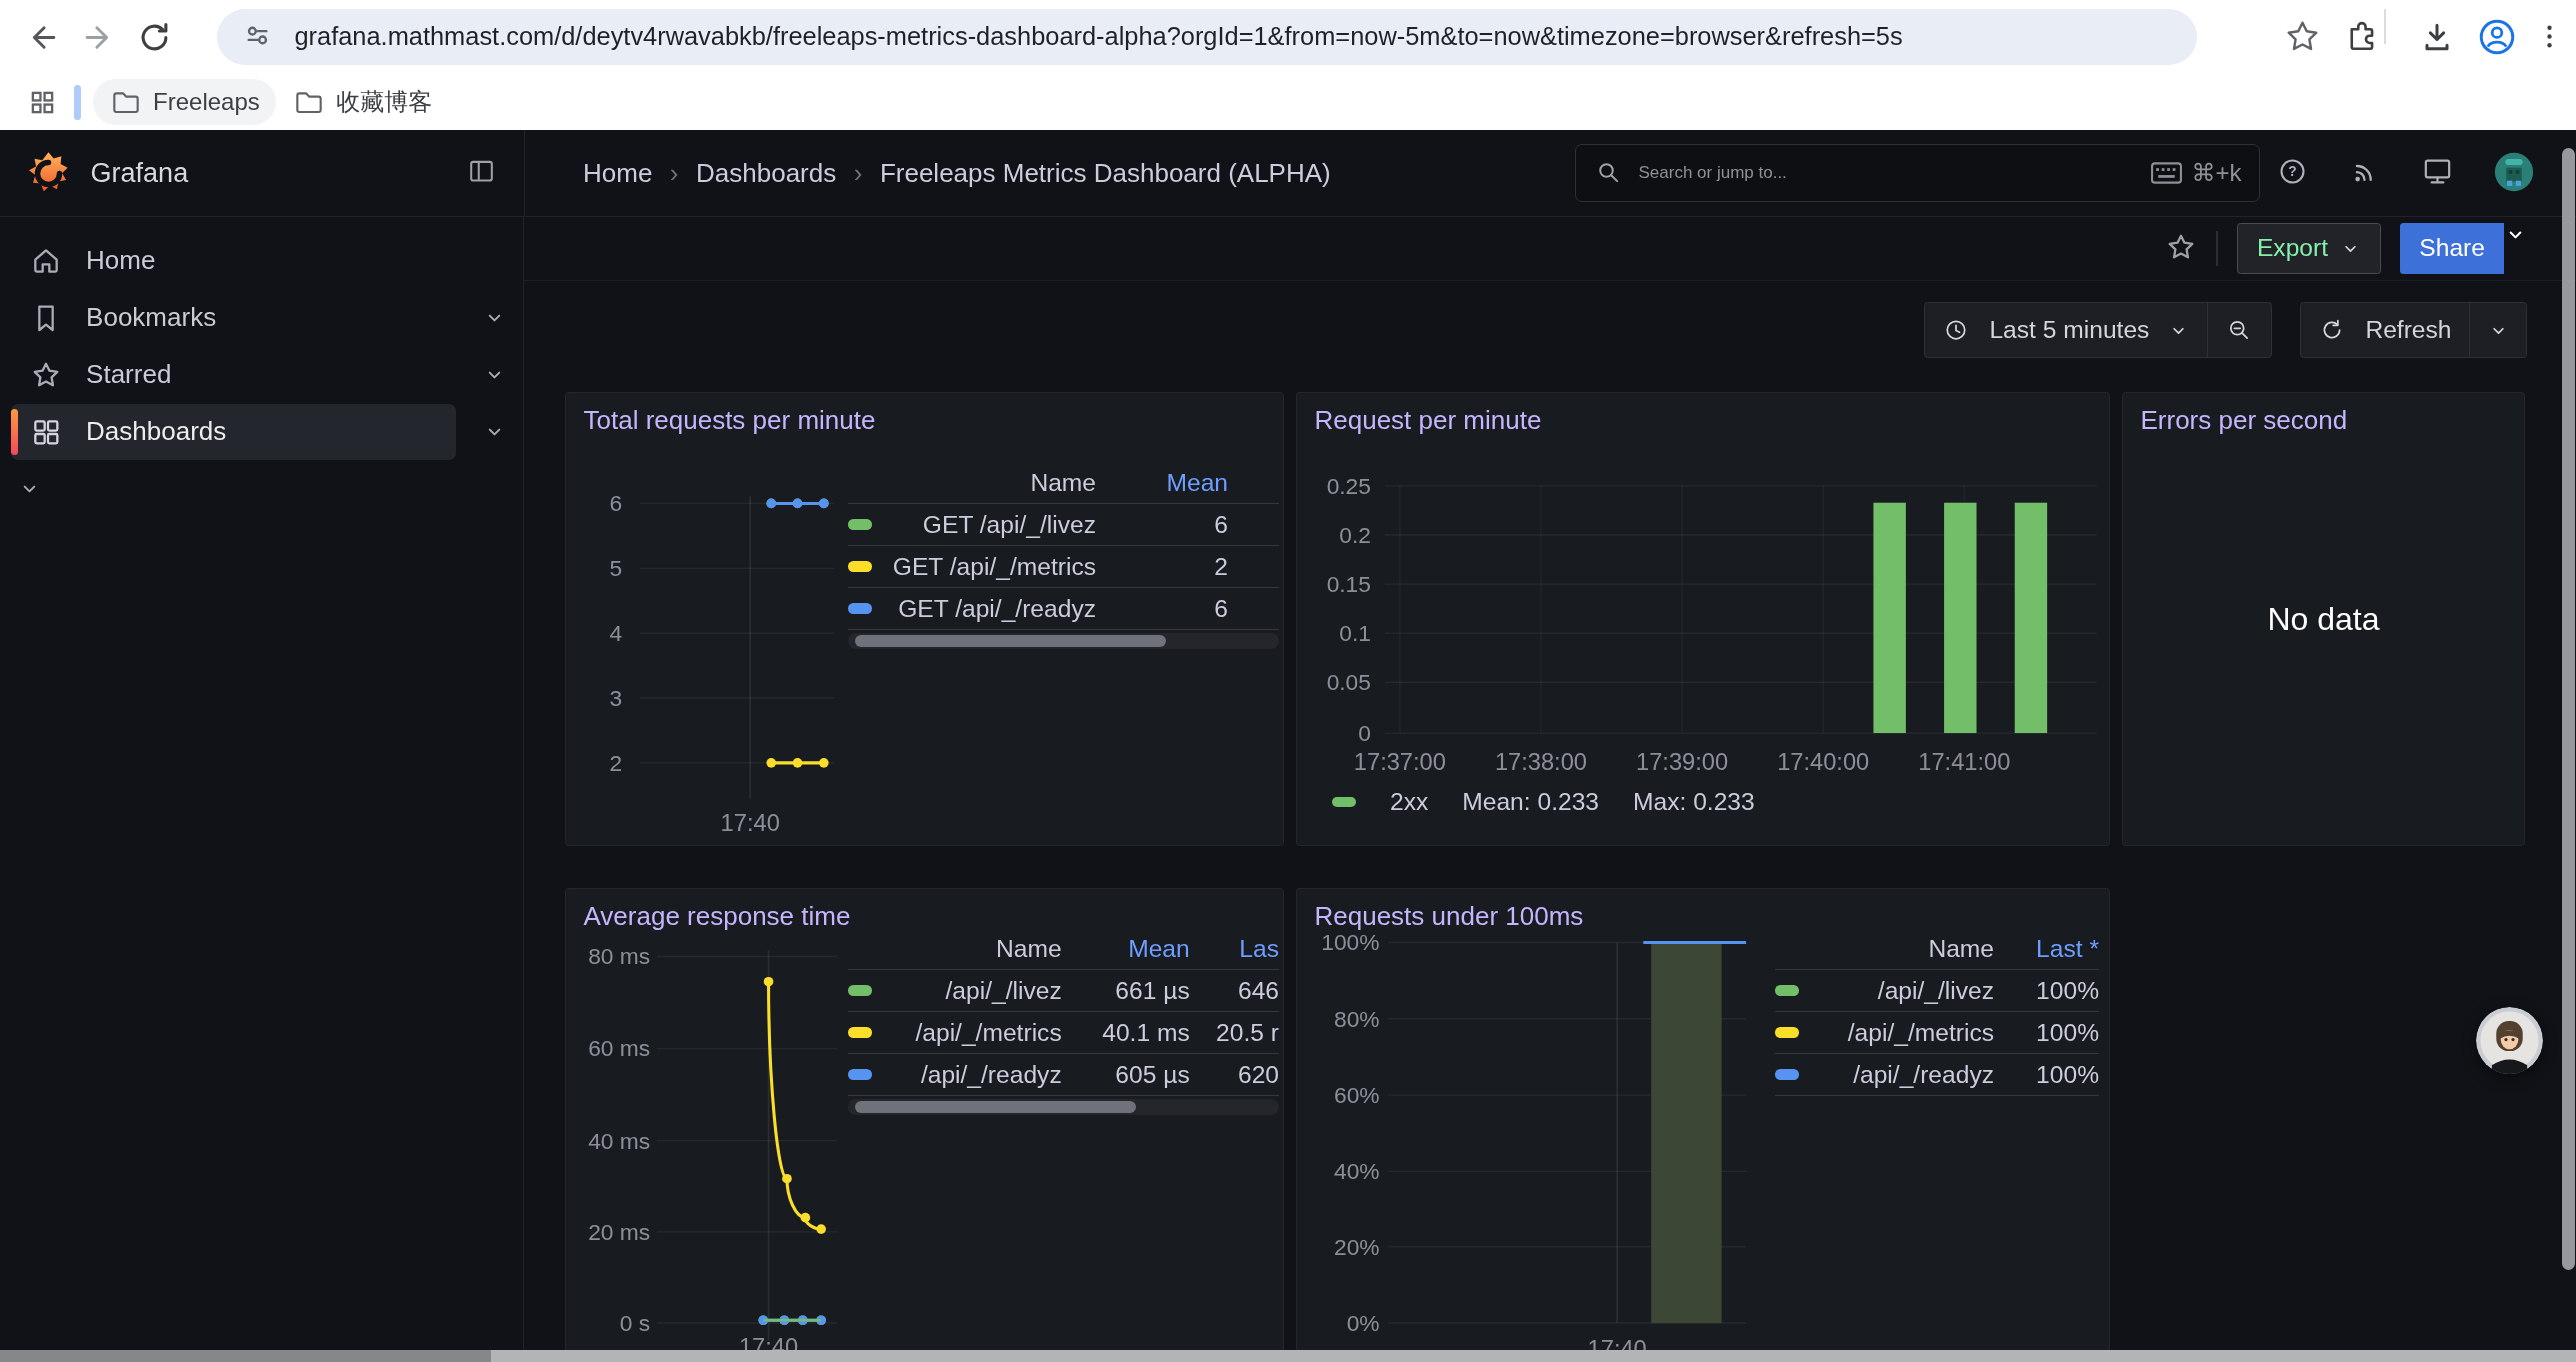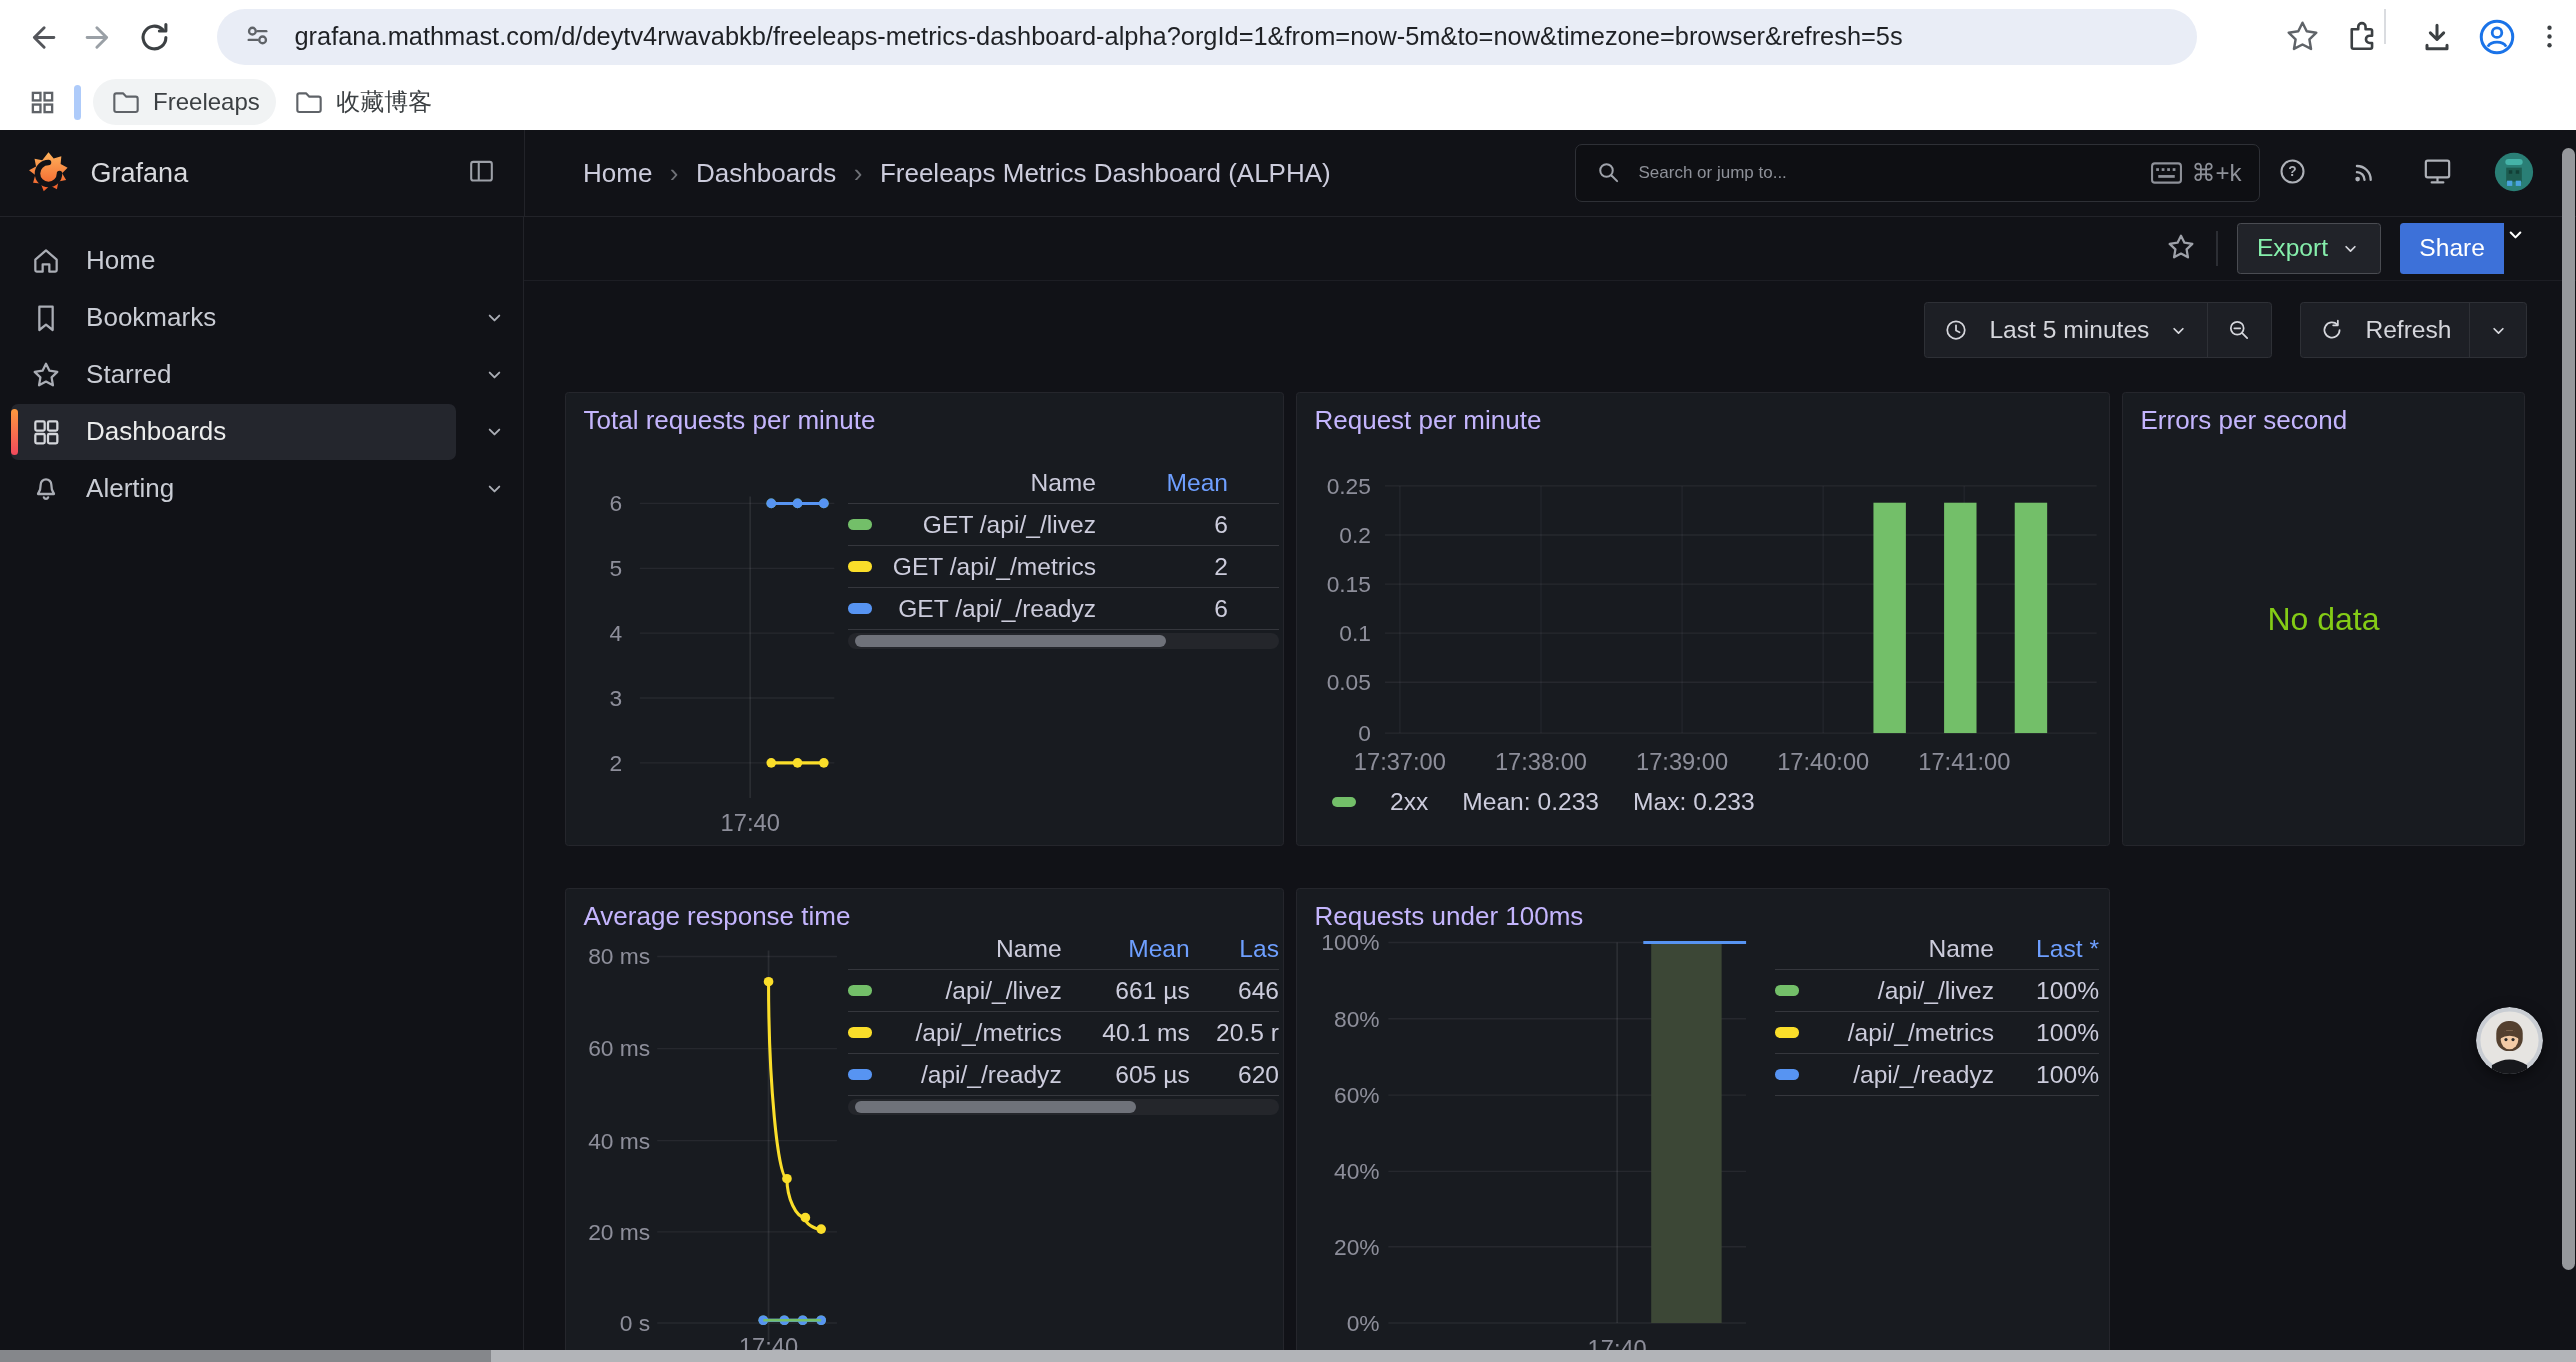--- a/index.html
+++ b/index.html
@@ -55,21 +55,21 @@
   .tgroup{display:flex;border:0.9px solid #2e3036;background:#1d1f25;border-radius:3.5px;overflow:hidden;}
   .tbtn{display:flex;align-items:center;gap:19px;height:54px;padding:0 17.5px;font-size:24.6px;color:#d5d6dc;}
   .tbtn + .tbtn{border-left:0.9px solid #2e3036;}
   
   .panel{position:absolute;background:#181b20;border:0.9px solid #25262c;border-radius:3.5px;box-sizing:border-box;overflow:hidden;}
   .p-title{position:absolute;left:17.5px;top:12.3px;font-size:26px;font-weight:500;color:#c4b5fd;}
   .chart{position:absolute;left:0;top:0;}
   .ax{fill:rgba(204,204,220,0.65);font-size:26px;font-family:"Liberation Sans",sans-serif;}
   .ax2{fill:rgba(204,204,220,0.65);font-size:27px;font-family:"Liberation Sans",sans-serif;}
   .nodata{position:absolute;left:0;top:0;width:100%;height:100%;display:flex;align-items:center;justify-content:center;
-          font-size:32px;color:#84cc16;}
+          font-size:32px;color:#ffffff;}
   .gtable{position:absolute;font-size:24.6px;}
   .gt-head,.gt-row{display:flex;align-items:center;height:41px;}
   .gt-head{height:40px;color:#6e9fff;font-weight:500;border-bottom:0.9px solid rgba(204,204,220,0.16);}
   .gt-row{border-bottom:0.9px solid rgba(204,204,220,0.16);}
   .sw{width:24px;height:10.5px;border-radius:5.3px;flex:0 0 auto;margin-right:15px;}
   .gt-name{flex:1;color:#ccccdc;white-space:nowrap;overflow:hidden;text-align:right;}
   .gt-val{text-align:right;color:#ccccdc;white-space:nowrap;overflow:hidden;}
   .gt-spacer{width:39px;flex:0 0 auto;}
   .tbl-scroll{position:absolute;height:16px;background:#24262b;border-radius:8px;}
   .tbl-thumb{position:absolute;top:1.8px;height:12.3px;background:#6f727a;border-radius:6.1px;}
@@ -314,27 +314,20 @@
             </svg>
           <span class="lbl">Dashboards</span>
         </div>
         <div class="s-chev">
           <svg width="23" height="23" viewBox="0 0 24 24">
               <polyline points="7,10 12,15 17,10" fill="none" stroke="#aaadb5" stroke-width="2" stroke-linecap="round" stroke-linejoin="round"></polyline>
             </svg>
         </div>
       </div>
       <div class="s-row">
-        <div class="s-item">
-          <svg width="32" height="32" viewBox="0 0 24 24">
-              <path d="M18 16.5H6c0-1 2-1.6 2-7a4 4 0 0 1 8 0c0 5.4 2 6 2 7z" fill="none" stroke="#aaadb5" stroke-width="1.7" stroke-linejoin="round"></path>
-              <path d="M10.4 19a1.7 1.7 0 0 0 3.2 0" fill="none" stroke="#aaadb5" stroke-width="1.7" stroke-linecap="round"></path>
-            </svg>
-          <span class="lbl">Alerting</span>
-        </div>
         <div class="s-chev">
           <svg width="23" height="23" viewBox="0 0 24 24">
               <polyline points="7,10 12,15 17,10" fill="none" stroke="#aaadb5" stroke-width="2" stroke-linecap="round" stroke-linejoin="round"></polyline>
             </svg>
         </div>
       </div>
     </div>
 
     <div id="dash-actions">
       <span>

